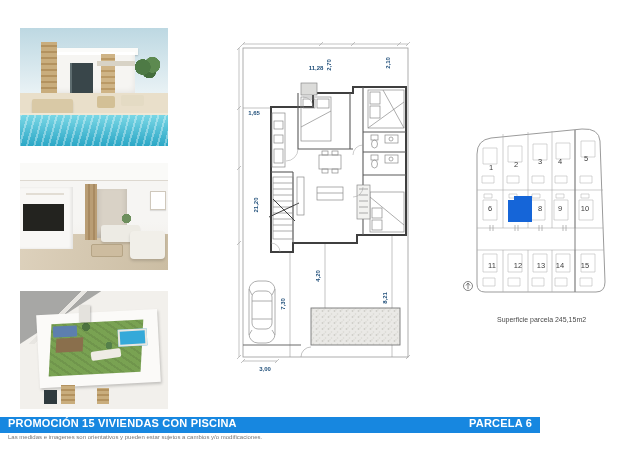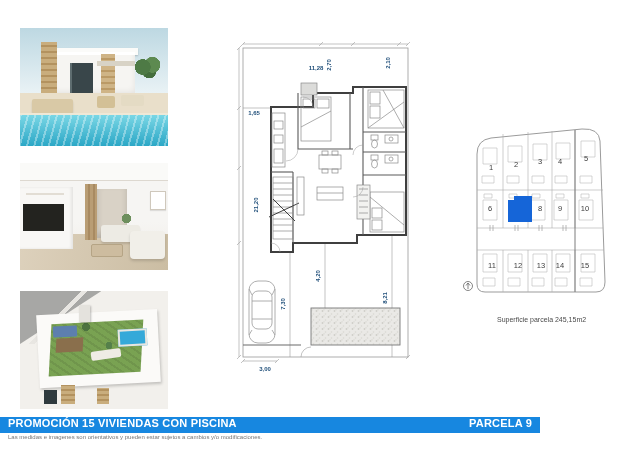--- a/index.html
+++ b/index.html
@@ -323,17 +323,17 @@
     <g stroke="#666" stroke-width="0.8" fill="none">
       <circle cx="8" cy="164" r="4.5"></circle>
       <path d="M8,167 L8,161 M8,161 l-2,2.5 M8,161 l2,2.5"></path>
     </g>
   </svg>
 
   <div class="caption">Superficie parcela 245,15m2</div>
 
   <div id="banner" style="background:#1787e0;">
     <span class="t">PROMOCIÓN 15 VIVIENDAS CON PISCINA</span>
-    <span class="t">PARCELA 9</span>
+    <span class="t">PARCELA 6</span>
   </div>
   <div id="disclaimer">Las medidas e imagenes son orientativos y pueden estar sujetos a cambios y/o modificaciones.</div>
 
 </div>
 
 </body></html>

